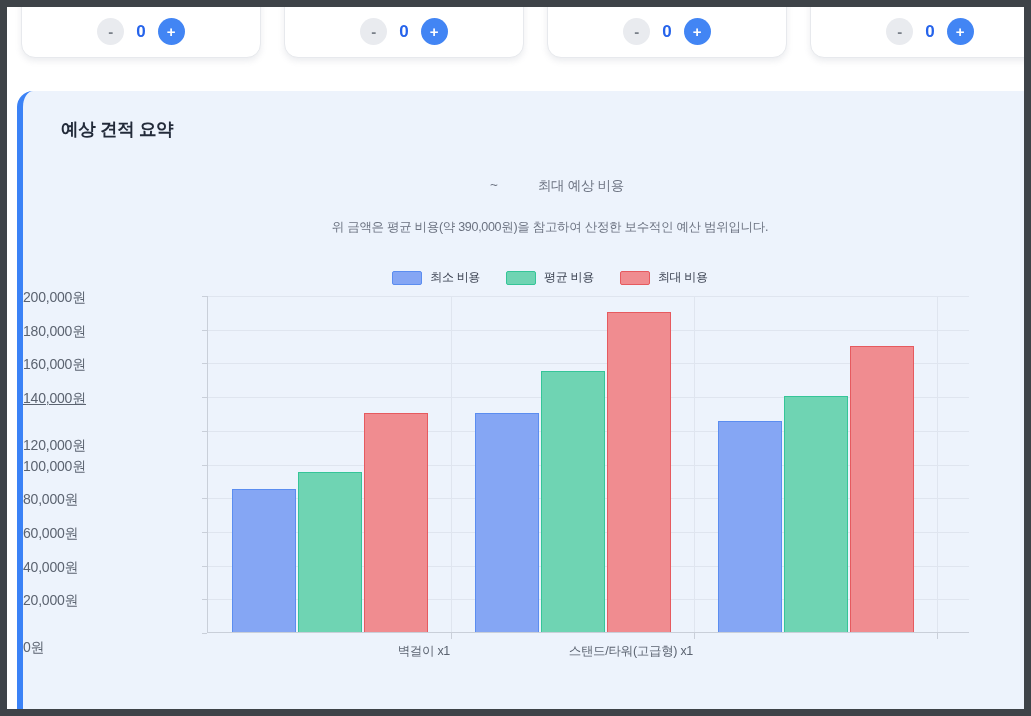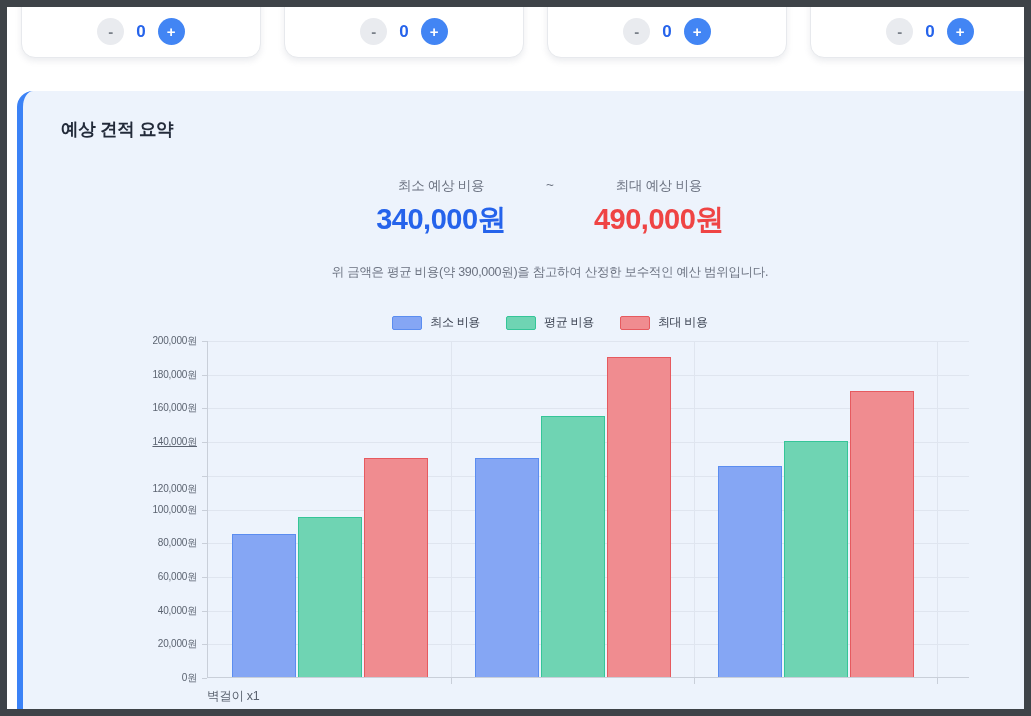--- a/index.html
+++ b/index.html
@@ -74,38 +74,38 @@
   }
   .legend-item { display:flex; align-items:center; gap:8px; cursor:pointer; }
   .legend-swatch {
     width:30px; height:14px; border:1.5px solid; border-radius:2px;
   }
   .legend-label { font-size:12px; color:#3a4150; letter-spacing:-0.3px; }
 
   .chart-wrap { position:relative; margin-top:10px; height:380px; }
   .y-axis { position:absolute; left:0; top:0; width:174px; height:337px; }
   .y-label {
-    position:absolute; right:0; width:174px; text-align:right;
-    font-size:10px; color:#5b6370; letter-spacing:-0.2px;
+    position:absolute; right:0; width:174px; text-align:left;
+    font-size:14px; color:#5b6370; letter-spacing:-0.2px;
   }
   .chart-plot {
     position:absolute; left:184px; top:0; width:762px; height:337px;
     border-left:1px solid #c9cfd9; border-bottom:1px solid #c9cfd9;
   }
   .grid-h { position:absolute; left:0; right:0; height:1px; background:#dfe5ef; }
   .grid-v { position:absolute; top:0; bottom:0; width:1px; background:#dfe5ef; }
   .y-tick { position:absolute; left:-6px; width:5px; height:1px; background:#c9cfd9; }
   .x-tick { position:absolute; top:337px; width:1px; height:6px; background:#c9cfd9; }
   .bar {
     position:absolute; bottom:0; width:64px;
     border-style:solid; border-width:1.5px 1.5px 0 1.5px;
   }
   .x-axis { position:absolute; left:184px; top:347px; width:762px; height:20px; }
   .x-label {
-    position:absolute; width:243px; text-align:left;
+    position:absolute; width:243px; text-align:right;
     font-size:12.5px; color:#5b6370; letter-spacing:-0.3px;
   }
 </style>
 </head>
 <body>
 
 <div class="screen">
 
   <div class="top-row">
     <div class="qty-card">
@@ -135,28 +135,23 @@
         <span class="qty-value">0</span>
         <button class="step-btn plus">+</button>
       </div>
     </div>
   </div>
 
   <div class="summary-card">
     <div class="summary-title">예상 견적 요약</div>
 
     <div class="cost-row">
-      <div class="cost-col">
-        <div class="cost-label">최소 예상 비용</div>
-        <div class="cost-value min">340,000원</div>
-      </div>
       <div class="cost-tilde">~</div>
       <div class="cost-col">
         <div class="cost-label">최대 예상 비용</div>
-        <div class="cost-value max">490,000원</div>
       </div>
     </div>
 
     <div class="note-text">위 금액은 평균 비용(약 390,000원)을 참고하여 산정한 보수적인 예산 범위입니다.</div>
 
     <div class="chart-legend">
         <div class="legend-item">
           <div class="legend-swatch" style="background: rgb(133, 166, 244); border-color: rgb(91, 141, 240);"></div>
           <div class="legend-label">최소 비용</div>
         </div>
@@ -165,21 +160,21 @@
           <div class="legend-label">평균 비용</div>
         </div>
         <div class="legend-item">
           <div class="legend-swatch" style="background: rgb(240, 140, 144); border-color: rgb(230, 90, 95);"></div>
           <div class="legend-label">최대 비용</div>
         </div>
       </div>
 
     <div class="chart-wrap">
       <div class="y-axis">
-          <div class="y-label" style="top: 330px; padding-left: 44px;">0원</div>
+          <div class="y-label" style="top: 343px;">0원</div>
           <div class="y-label" style="top: 296.3px;">20,000원</div>
           <div class="y-label" style="top: 262.6px;">40,000원</div>
           <div class="y-label" style="top: 228.9px;">60,000원</div>
           <div class="y-label" style="top: 195.2px;">80,000원</div>
           <div class="y-label" style="top: 161.5px;">100,000원</div>
           <div class="y-label" style="top: 141px;">120,000원</div>
           <div class="y-label" style="top: 94.1px; text-decoration: underline;">140,000원</div>
           <div class="y-label" style="top: 60.4px;">160,000원</div>
           <div class="y-label" style="top: 26.7px; margin-left: 29px;">180,000원</div>
           <div class="y-label" style="top: -7px;">200,000원</div>
@@ -217,17 +212,18 @@
           <div class="bar" style="left: 332.5px; height: 261.175px; background: rgb(111, 212, 179); border-color: rgb(53, 197, 152);"></div>
           <div class="bar" style="left: 398.5px; height: 320.15px; background: rgb(240, 140, 144); border-color: rgb(230, 90, 95);"></div>
           <div class="grid-v" style="left: 729px;"></div>
           <div class="x-tick" style="left: 729px;"></div>
           <div class="bar" style="left: 509.5px; height: 210.625px; background: rgb(133, 166, 244); border-color: rgb(91, 141, 240);"></div>
           <div class="bar" style="left: 575.5px; height: 235.9px; background: rgb(111, 212, 179); border-color: rgb(53, 197, 152);"></div>
           <div class="bar" style="left: 641.5px; height: 286.45px; background: rgb(240, 140, 144); border-color: rgb(230, 90, 95);"></div>
         </div>
       <div class="x-axis">
           <div class="x-label" style="left: 0px;">벽걸이 x1</div>
+          <div class="x-label" style="left: 243px;">스탠드/타워(고급형) x1</div>
         </div>
     </div>
   </div>
 
 </div>
 
 </body></html>

